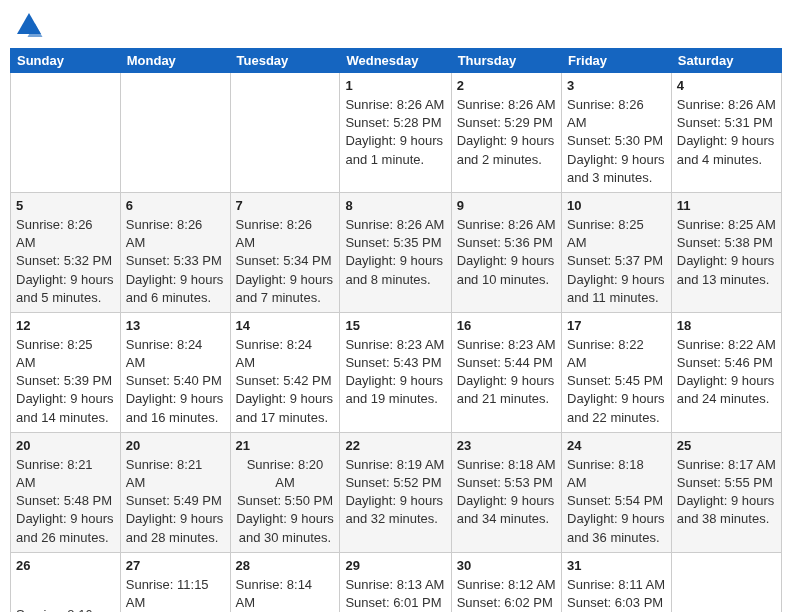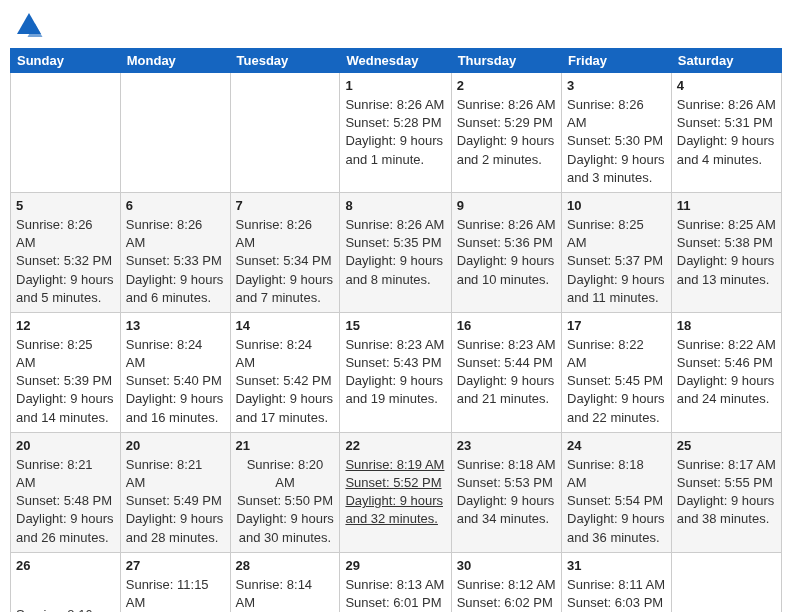--- a/index.html
+++ b/index.html
@@ -273,21 +273,21 @@
         </td>
         <td>
           <span class="day-number">21</span>
           <div class="day-info" style="white-space: pre-line; text-align: center;">Sunrise: 8:20 AM
 Sunset: 5:50 PM
 Daylight: 9 hours
 and 30 minutes.</div>
         </td>
         <td>
           <span class="day-number">22</span>
-          <div class="day-info" style="white-space: pre-line; text-decoration: underline;">Sunrise: 8:19 AM
+          <div class="day-info" style="white-space: pre-line;">Sunrise: 8:19 AM
 Sunset: 5:52 PM
 Daylight: 9 hours
 and 32 minutes.</div>
         </td>
         <td>
           <span class="day-number">23</span>
           <div class="day-info" style="white-space: pre-line;">Sunrise: 8:18 AM
 Sunset: 5:53 PM
 Daylight: 9 hours
 and 34 minutes.</div>

